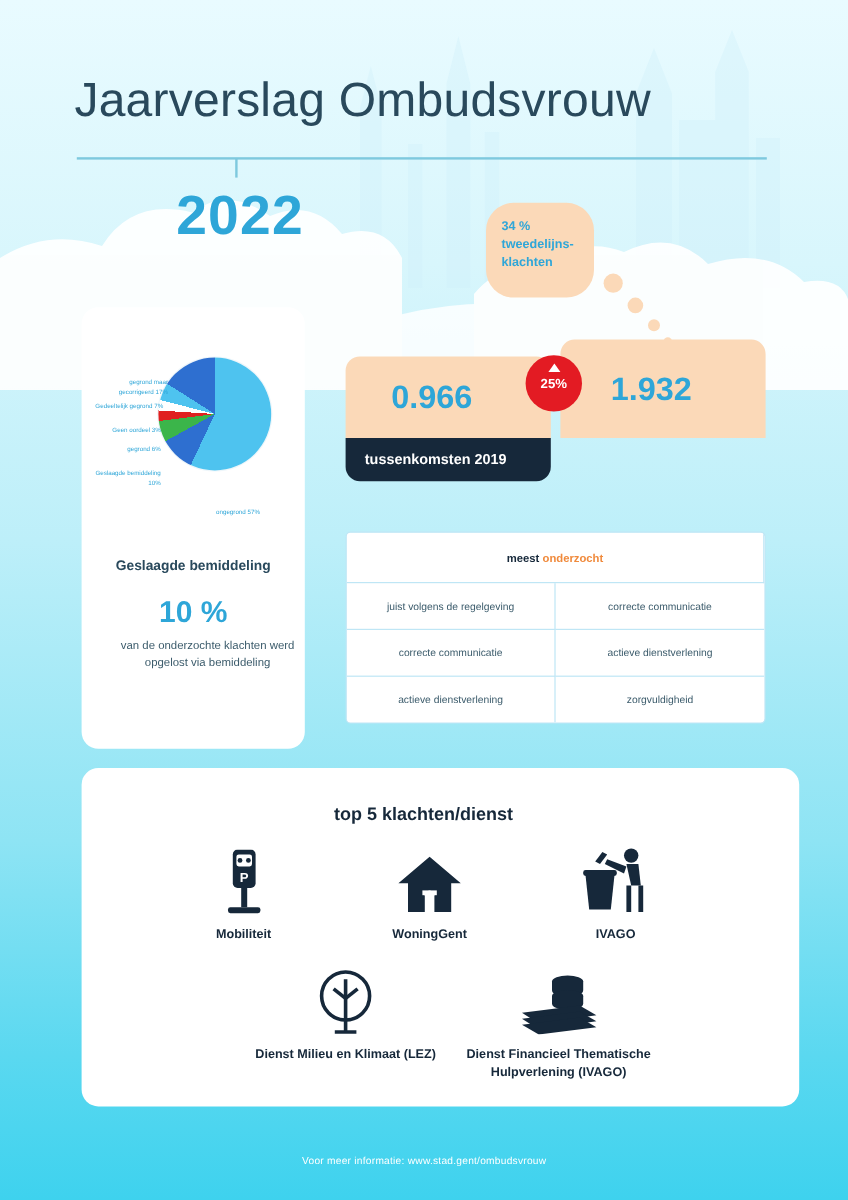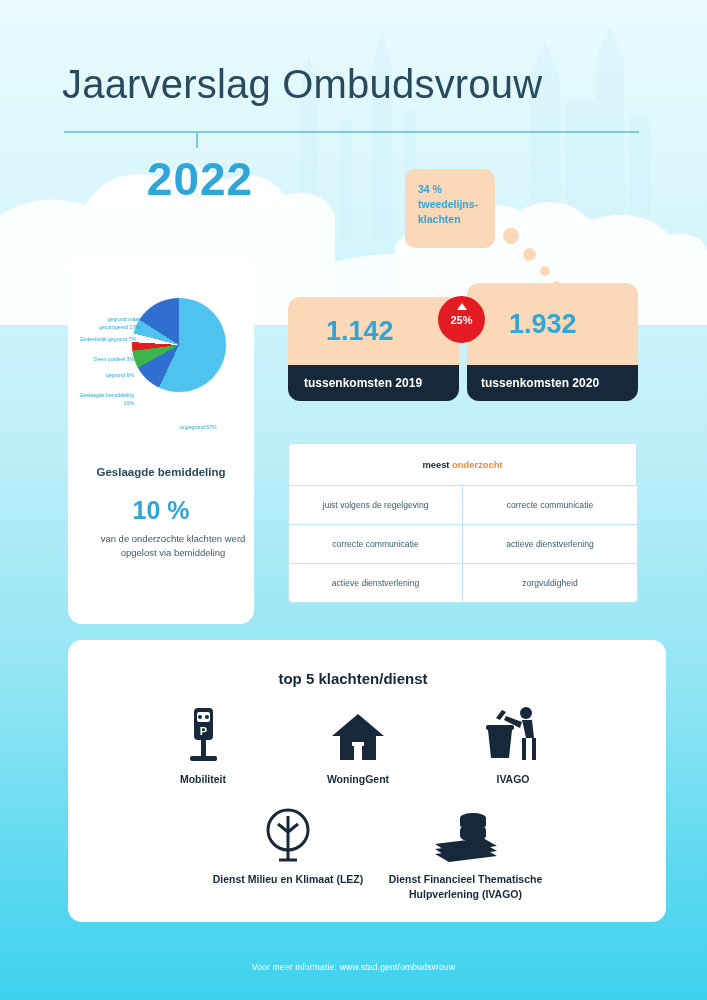--- a/index.html
+++ b/index.html
@@ -70,21 +70,21 @@
     font-size: 25px; font-weight: 700; color: #2ea6d8;
   }
   .left-sub {
     position: absolute; top: 276px; left: 0; width: 186px; text-align: center;
     font-size: 9.5px; line-height: 1.5; color: #3b5b6b; padding-left: 24px;
   }
 
   
   .bubble {
     position: absolute; top: 169px; left: 405px; width: 90px; height: 79px;
-    background: #fbd9b8; border-radius: 11px;
+    background: #fbd9b8; border-radius: 23px;
     color: #2ea6d8; font-size: 10.5px; font-weight: 700; line-height: 1.45;
     padding: 13px 10px 0 13px;
   }
   .dot { position: absolute; background: #fbd9b8; border-radius: 50%; }
   .dot.d1 { width: 16px; height: 16px; left: 503px; top: 228px; }
   .dot.d2 { width: 13px; height: 13px; left: 523px; top: 248px; }
   .dot.d3 { width: 10px; height: 10px; left: 540px; top: 266px; }
   .dot.d4 { width: 7px;  height: 7px;  left: 553px; top: 281px; }
 
   
@@ -205,26 +205,25 @@
     <div class="left-sub">van de onderzochte klachten werd opgelost via bemiddeling</div>
   </div>
 
   <div class="bubble">34 % tweedelijns- klachten</div>
   <div class="dot d1"></div>
   <div class="dot d2"></div>
   <div class="dot d3"></div>
   <div class="dot d4"></div>
 
   <div class="stat stat-2019">
-    <div class="top">1.142</div>
+    <div class="top">0.966</div>
     <div class="bot">tussenkomsten 2019</div>
   </div>
   <div class="stat stat-2020">
     <div class="top">1.932</div>
-    <div class="bot">tussenkomsten 2020</div>
   </div>
   <div class="badge">
     <span class="arrow"></span>
     <span>25%</span>
   </div>
 
   <div class="tbl">
     <div class="row head">
       <div class="cell">
         <span>meest</span>

